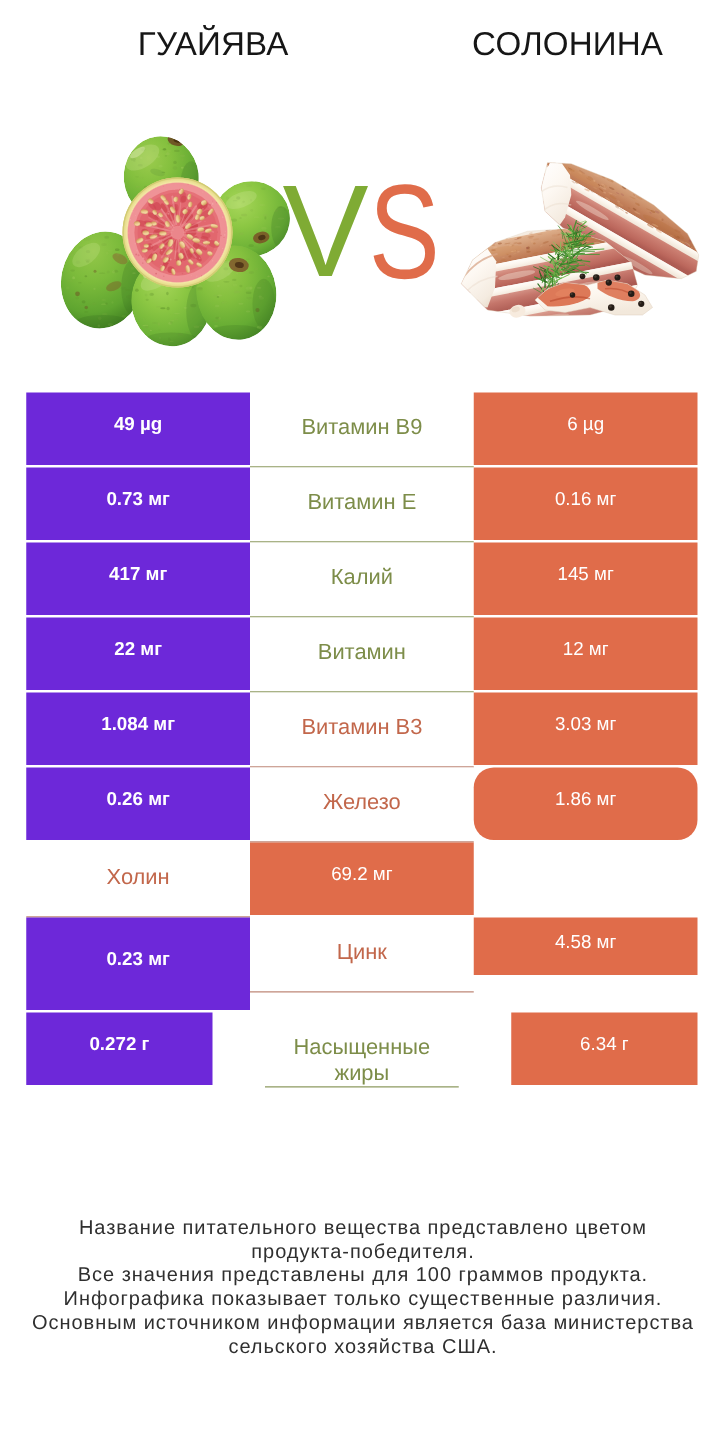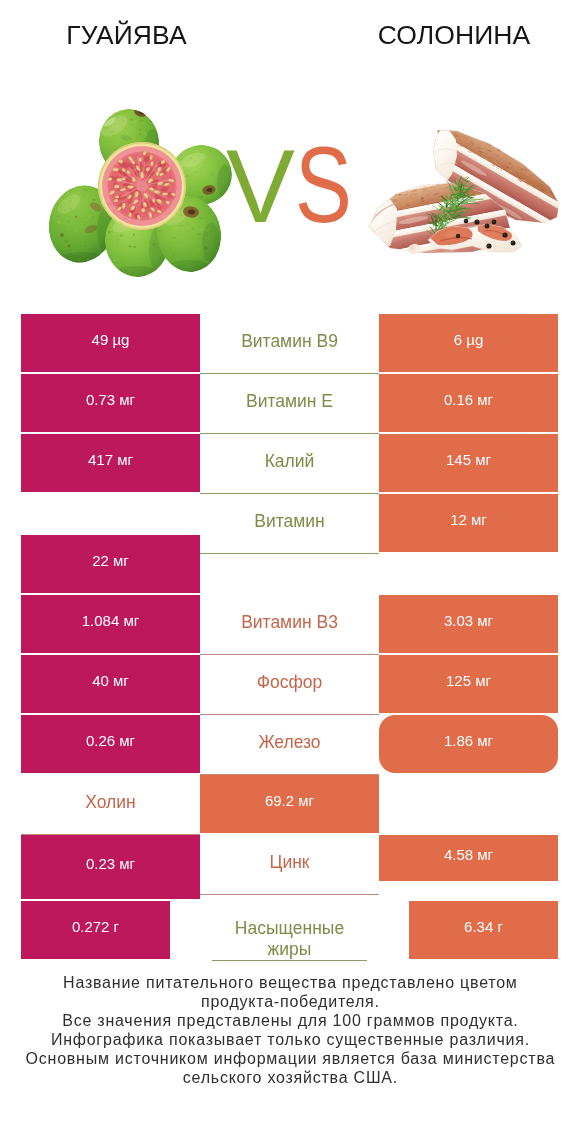--- a/index.html
+++ b/index.html
@@ -2,38 +2,38 @@
 <html><head>
 <meta charset="utf-8">
 <style>
   html,body{margin:0;padding:0;background:#ffffff;}
   body{width:580px;height:1144px;font-family:"Liberation Sans",sans-serif;overflow:hidden;
        -webkit-font-smoothing:antialiased;}
   .page{position:relative;width:580px;height:1144px;background:#fff;}
 
   .title{position:absolute;font-size:26.5px;color:#161616;font-weight:400;text-align:center;
          white-space:nowrap;letter-spacing:0.1px;}
-  #t-left{left:0.5px;width:252px;top:19.5px;}
+  #t-left{left:0.5px;width:252px;top:19.5px;padding-left:44px;}
   #t-right{left:328px;width:252px;top:19.5px;}
 
   .vs{position:absolute;font-weight:400;line-height:0;transform-origin:left top;}
   #vs-v{left:226.2px;top:185.5px;color:#7fab34;font-size:104.7px;transform:scaleX(0.986);}
   #vs-s{left:295.4px;top:185px;color:#e06c4a;font-size:107.5px;transform:scaleX(0.793);}
 
   .ph{position:absolute;}
   #guava-svg{left:45px;top:100px;width:200px;height:192px;}
   #bacon-svg{left:360px;top:118px;width:202px;height:142px;}
 
   .table{position:absolute;left:21px;top:314px;width:537px;}
   .row{display:flex;align-items:stretch;margin-bottom:2px;}
   .row:last-child{margin-bottom:0;gap:42px;}
   .cell{box-sizing:border-box;display:flex;align-items:center;justify-content:center;
         text-align:center;font-size:15px;}
   .c-left,.c-right{padding-bottom:7px;}
-  .c-left{width:179px;background:#be185d;color:#ffffff;}
+  .c-left{width:179px;background:#6d28d9;color:#ffffff;font-weight:bold;}
   .c-mid{width:179px;background:#ffffff;line-height:21px;font-size:17.5px;padding:0 18px 5px;}
   .c-mid.two-line{padding:17px 18px 0;align-items:flex-start;}
   .c-right{width:179px;background:#e06c4a;color:#ffffff;}
   .c-mid.w-left{color:#7d8d49;border-bottom:1px solid #8d9a60;}
   .c-mid.w-right{color:#c2674b;border-bottom:1px solid #bf8878;}
 
   .note{position:absolute;left:0;width:580px;top:973px;text-align:center;font-size:16px;
         color:#2f2f2f;line-height:19px;letter-spacing:0.77px;}
   .note div{text-indent:0.77px;}
 </style>
@@ -1310,45 +1310,40 @@
         <div class="cell c-left" style="height: 58px;">0.73 мг</div>
         <div class="cell c-mid w-left" style="height: 60px; margin-bottom: -2px;">Витамин E</div>
         <div class="cell c-right" style="height: 58px;">0.16 мг</div>
       </div>
       <div class="row">
         <div class="cell c-left" style="height: 58px;">417 мг</div>
         <div class="cell c-mid w-left" style="height: 60px; margin-bottom: -2px;">Калий</div>
         <div class="cell c-right" style="height: 58px;">145 мг</div>
       </div>
       <div class="row">
-        <div class="cell c-left" style="height: 58px; margin-top: 41px;">22 мг</div>
+        <div class="cell c-left" style="height: 58px;">22 мг</div>
         <div class="cell c-mid w-left" style="height: 60px; margin-bottom: -2px;">Витамин</div>
         <div class="cell c-right" style="height: 58px;">12 мг</div>
       </div>
       <div class="row">
         <div class="cell c-left" style="height: 58px;">1.084 мг</div>
         <div class="cell c-mid w-right" style="height: 60px; margin-bottom: -2px; text-align: center;">Витамин B3</div>
         <div class="cell c-right" style="height: 58px;">3.03 мг</div>
-      </div>
-      <div class="row">
-        <div class="cell c-left" style="height: 58px;">40 мг</div>
-        <div class="cell c-mid w-right" style="height: 60px; margin-bottom: -2px;">Фосфор</div>
-        <div class="cell c-right" style="height: 58px;">125 мг</div>
       </div>
       <div class="row">
         <div class="cell c-left" style="height: 58px;">0.26 мг</div>
         <div class="cell c-mid w-right" style="height: 60px; margin-bottom: -2px;">Железо</div>
         <div class="cell c-right" style="height: 58px; border-radius: 16px;">1.86 мг</div>
       </div>
       <div class="row">
         <div class="cell c-mid w-right" style="height: 60px; margin-bottom: -2px;">Холин</div>
         <div class="cell c-right" style="height: 58px;">69.2 мг</div>
       </div>
       <div class="row">
-        <div class="cell c-left" style="height: 64px;">0.23 мг</div>
+        <div class="cell c-left" style="height: 74px;">0.23 мг</div>
         <div class="cell c-mid w-right" style="height: 60px; margin-bottom: -2px;">Цинк</div>
         <div class="cell c-right" style="height: 46px;">4.58 мг</div>
       </div>
       <div class="row">
         <div class="cell c-left" style="height: 58px;">0.272 г</div>
         <div class="cell c-mid w-left two-line" style="height: 60px; margin-bottom: -2px;">Насыщенные жиры</div>
         <div class="cell c-right" style="height: 58px;">6.34 г</div>
       </div>
     </div>
   <div class="note" id="note">

